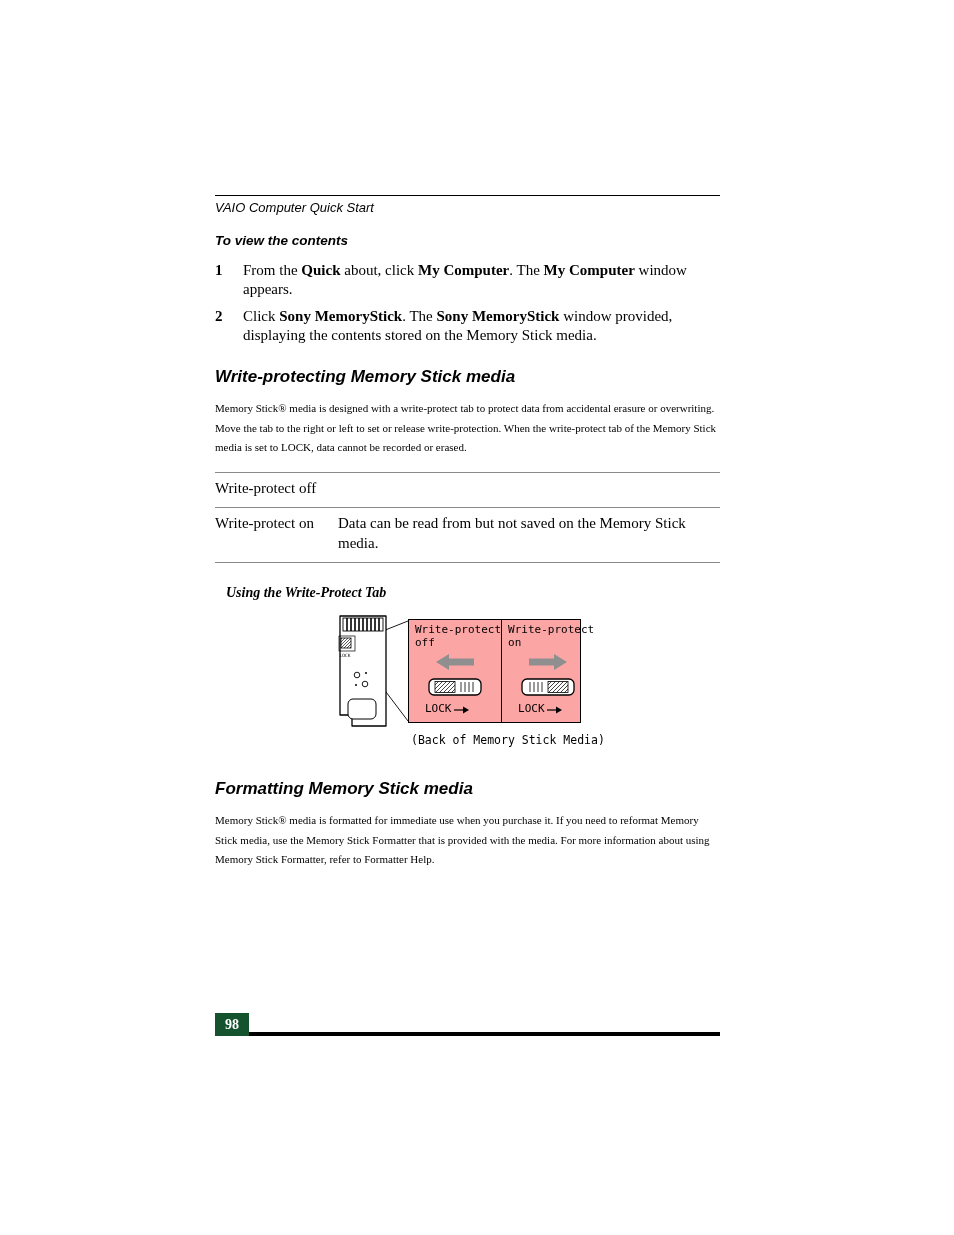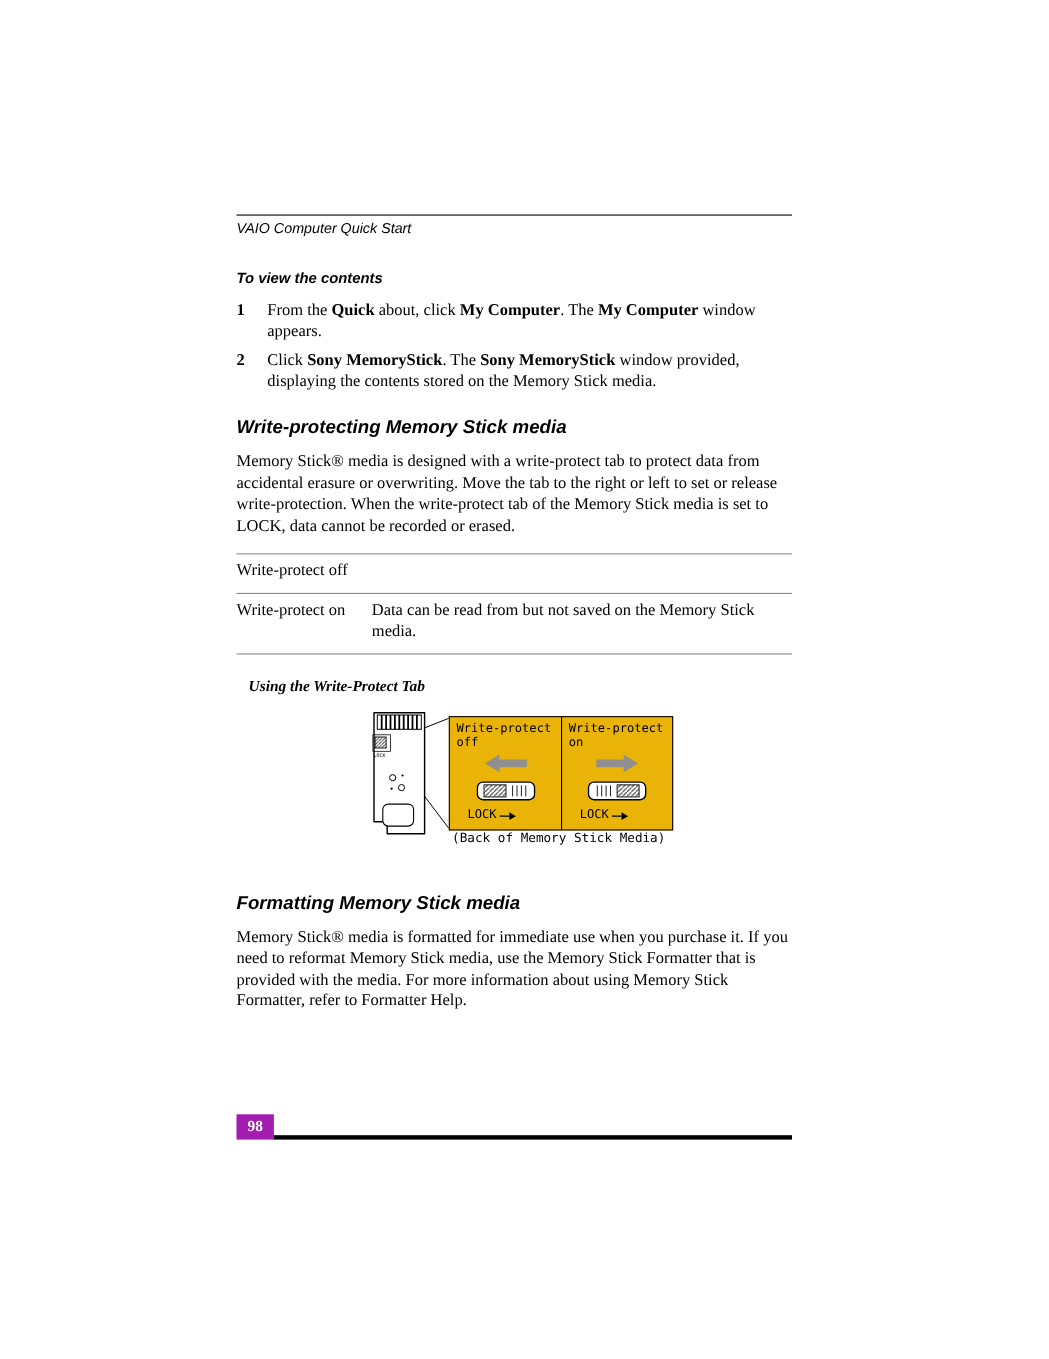--- a/index.html
+++ b/index.html
@@ -14,86 +14,86 @@
   .content {
     position: absolute;
     left: 215px; top: 195px; width: 505px;
     border-top: 1.5px solid #000;
   }
   .running-title {
     margin-top: 4px;
     font: italic 13px "Liberation Sans", sans-serif;
   }
   .h-sub {
-    margin-top: 30px;
+    margin-top: 18px;
     font: italic bold 13.5px "Liberation Sans", sans-serif;
   }
   .h-main {
     font: italic bold 17px "Liberation Sans", sans-serif;
   }
   .h-main.wp { margin-top: 22px; }
   .h-main.fmt { margin-top: 18px; }
   .h-fig {
     margin-top: 22px;
     font: italic bold 14px "Liberation Serif", serif;
     margin-left: 11px;
   }
   .para {
     margin-top: 12px;
-    font-size: 15px; line-height: 19.5px;
+    font-size: 11px; line-height: 19.5px;
   }
   .steps { margin-top: 13px; }
   .step { display: flex; margin-bottom: 8px; font-size: 15px; line-height: 19px; }
   .step-num { flex: 0 0 28px; font-weight: bold; }
   .step-text { flex: 1; }
   .step-text b { font-weight: bold; }
   .tbl { margin-top: 14px; border-bottom: 1px solid #8a8a8a; }
   .trow { display: flex; border-top: 1px solid #8a8a8a; padding: 6px 0 9px; font-size: 15px; line-height: 19.5px; }
   .trow .term { flex: 0 0 123px; }
   .trow .desc { flex: 1; }
 
   
   .figure { position: relative; margin-top: 10px; height: 150px; }
   .stick-svg { position: absolute; left: 120px; top: 4px; }
   .callout-svg { position: absolute; left: 0; top: 0; pointer-events: none; }
   .detail-box {
     position: absolute; left: 193px; top: 8px;
-    width: 204px; height: 104px;
+    width: 173px; height: 104px;
     border: 1px solid #000;
     display: flex;
-    background: #eab308;
+    background: #fca5a5;
   }
   .panel { position: relative; flex: 1 1 50%; }
   .panel + .panel { border-left: 1px solid #000; }
   .panel-title {
     padding: 3px 0 0 6px;
     font: 11px/13px "DejaVu Sans Mono", monospace;
     white-space: pre;
   }
   .panel-arrow { position: absolute; top: 34px; left: 50%; transform: translateX(-50%); }
   .panel-slider { position: absolute; top: 56px; left: 50%; transform: translateX(-50%); }
   .lock-row {
     position: absolute; top: 82px; left: 16px;
     display: flex; align-items: center; gap: 2px;
     font: 11px "DejaVu Sans Mono", monospace;
   }
   .fig-caption {
-    position: absolute; left: 196px; top: 111px;
+    position: absolute; left: 196px; top: 122px;
     font: 11.5px "DejaVu Sans Mono", monospace;
     text-align: center;
   }
 
   
   .footer {
     position: absolute; left: 215px; top: 1013px; width: 505px;
     display: flex; align-items: flex-end;
   }
   .page-num-box {
     width: 34px; height: 23px;
-    background: #a21caf; color: #fff;
+    background: #14532d; color: #fff;
     font: bold 14px "Liberation Serif", serif;
     display: flex; align-items: center; justify-content: center;
   }
   .footer-rule { flex: 1; height: 4.5px; background: #000; }
 </style>
 </head>
 <body>
 
 <div class="content">
 

